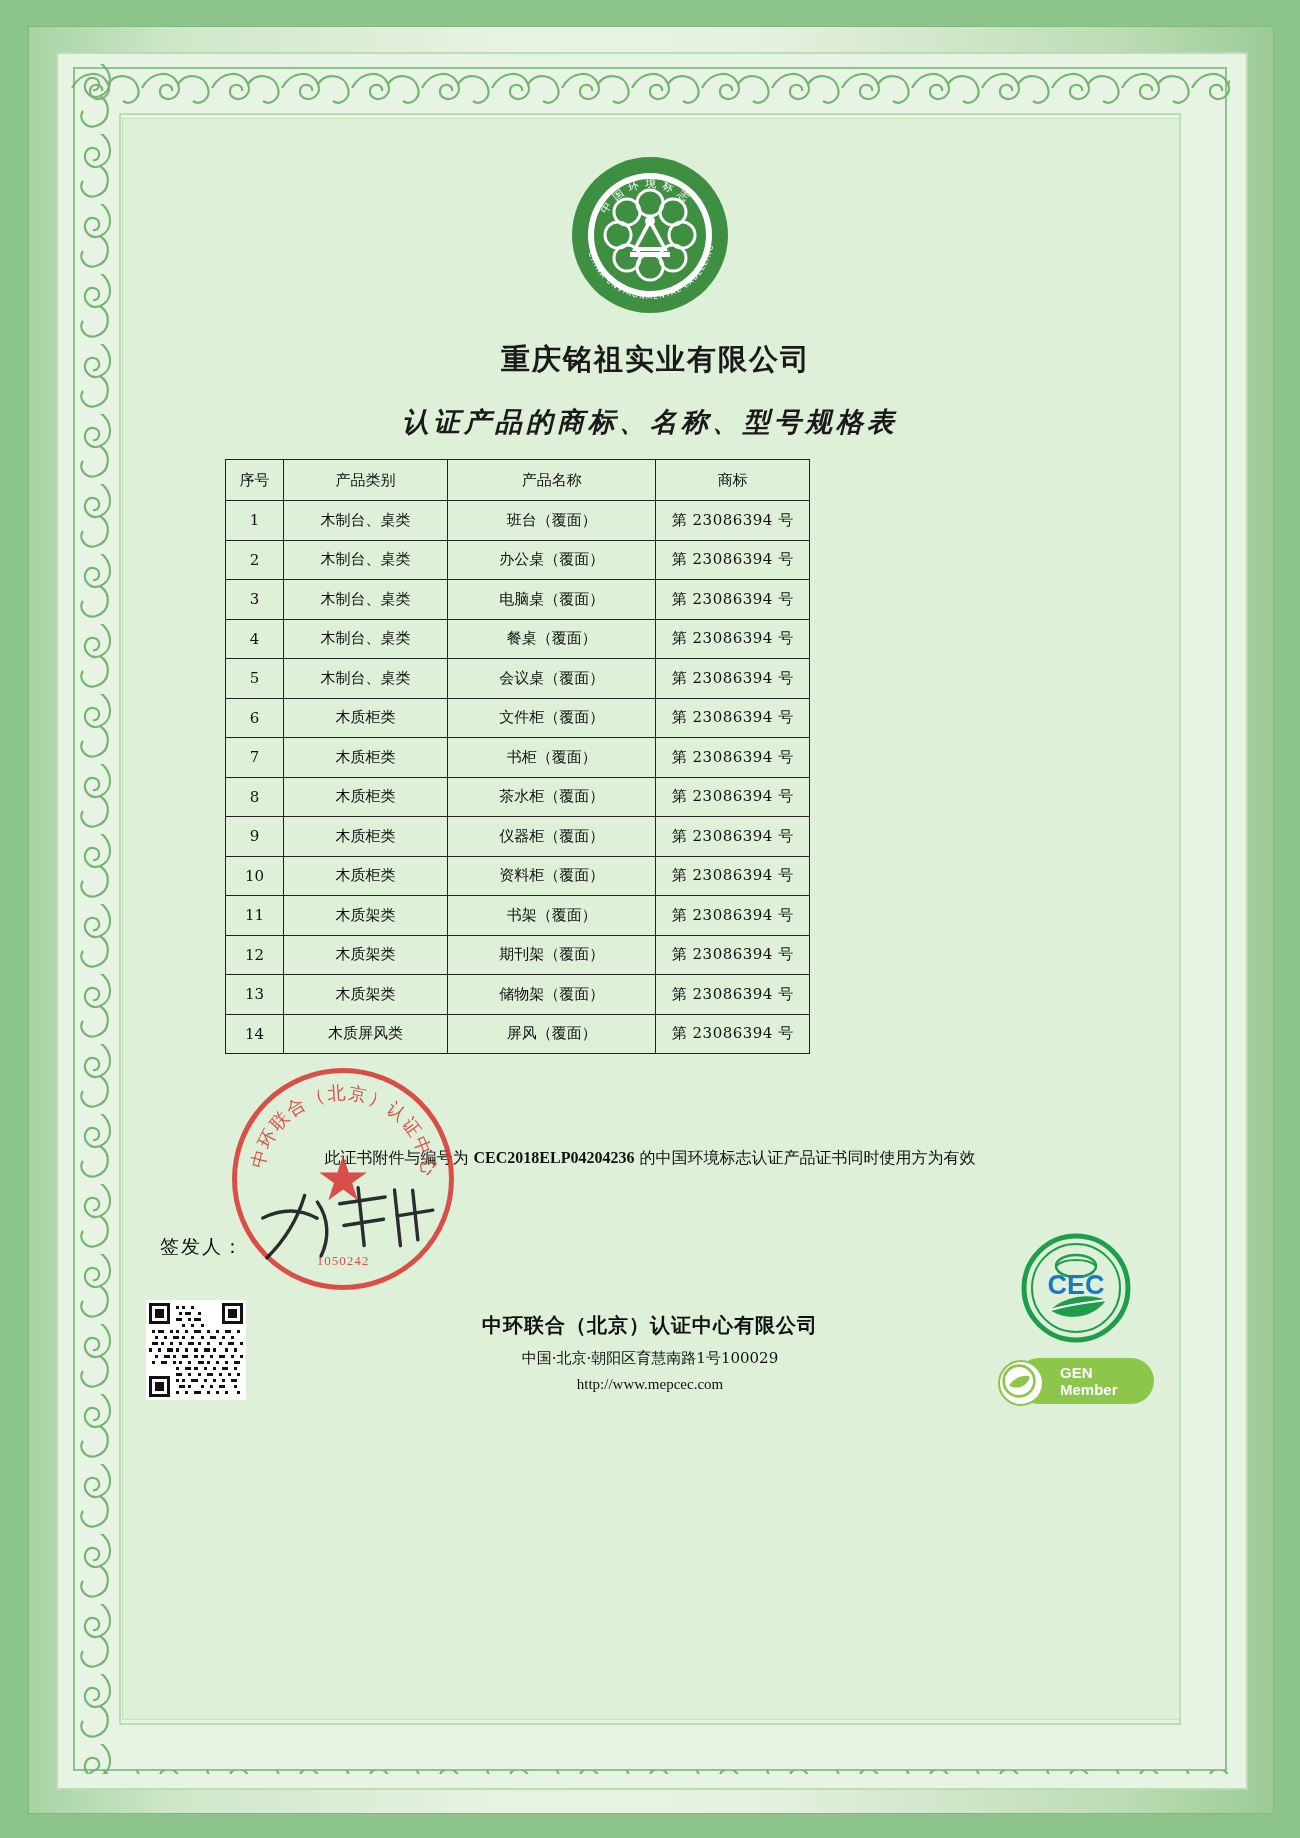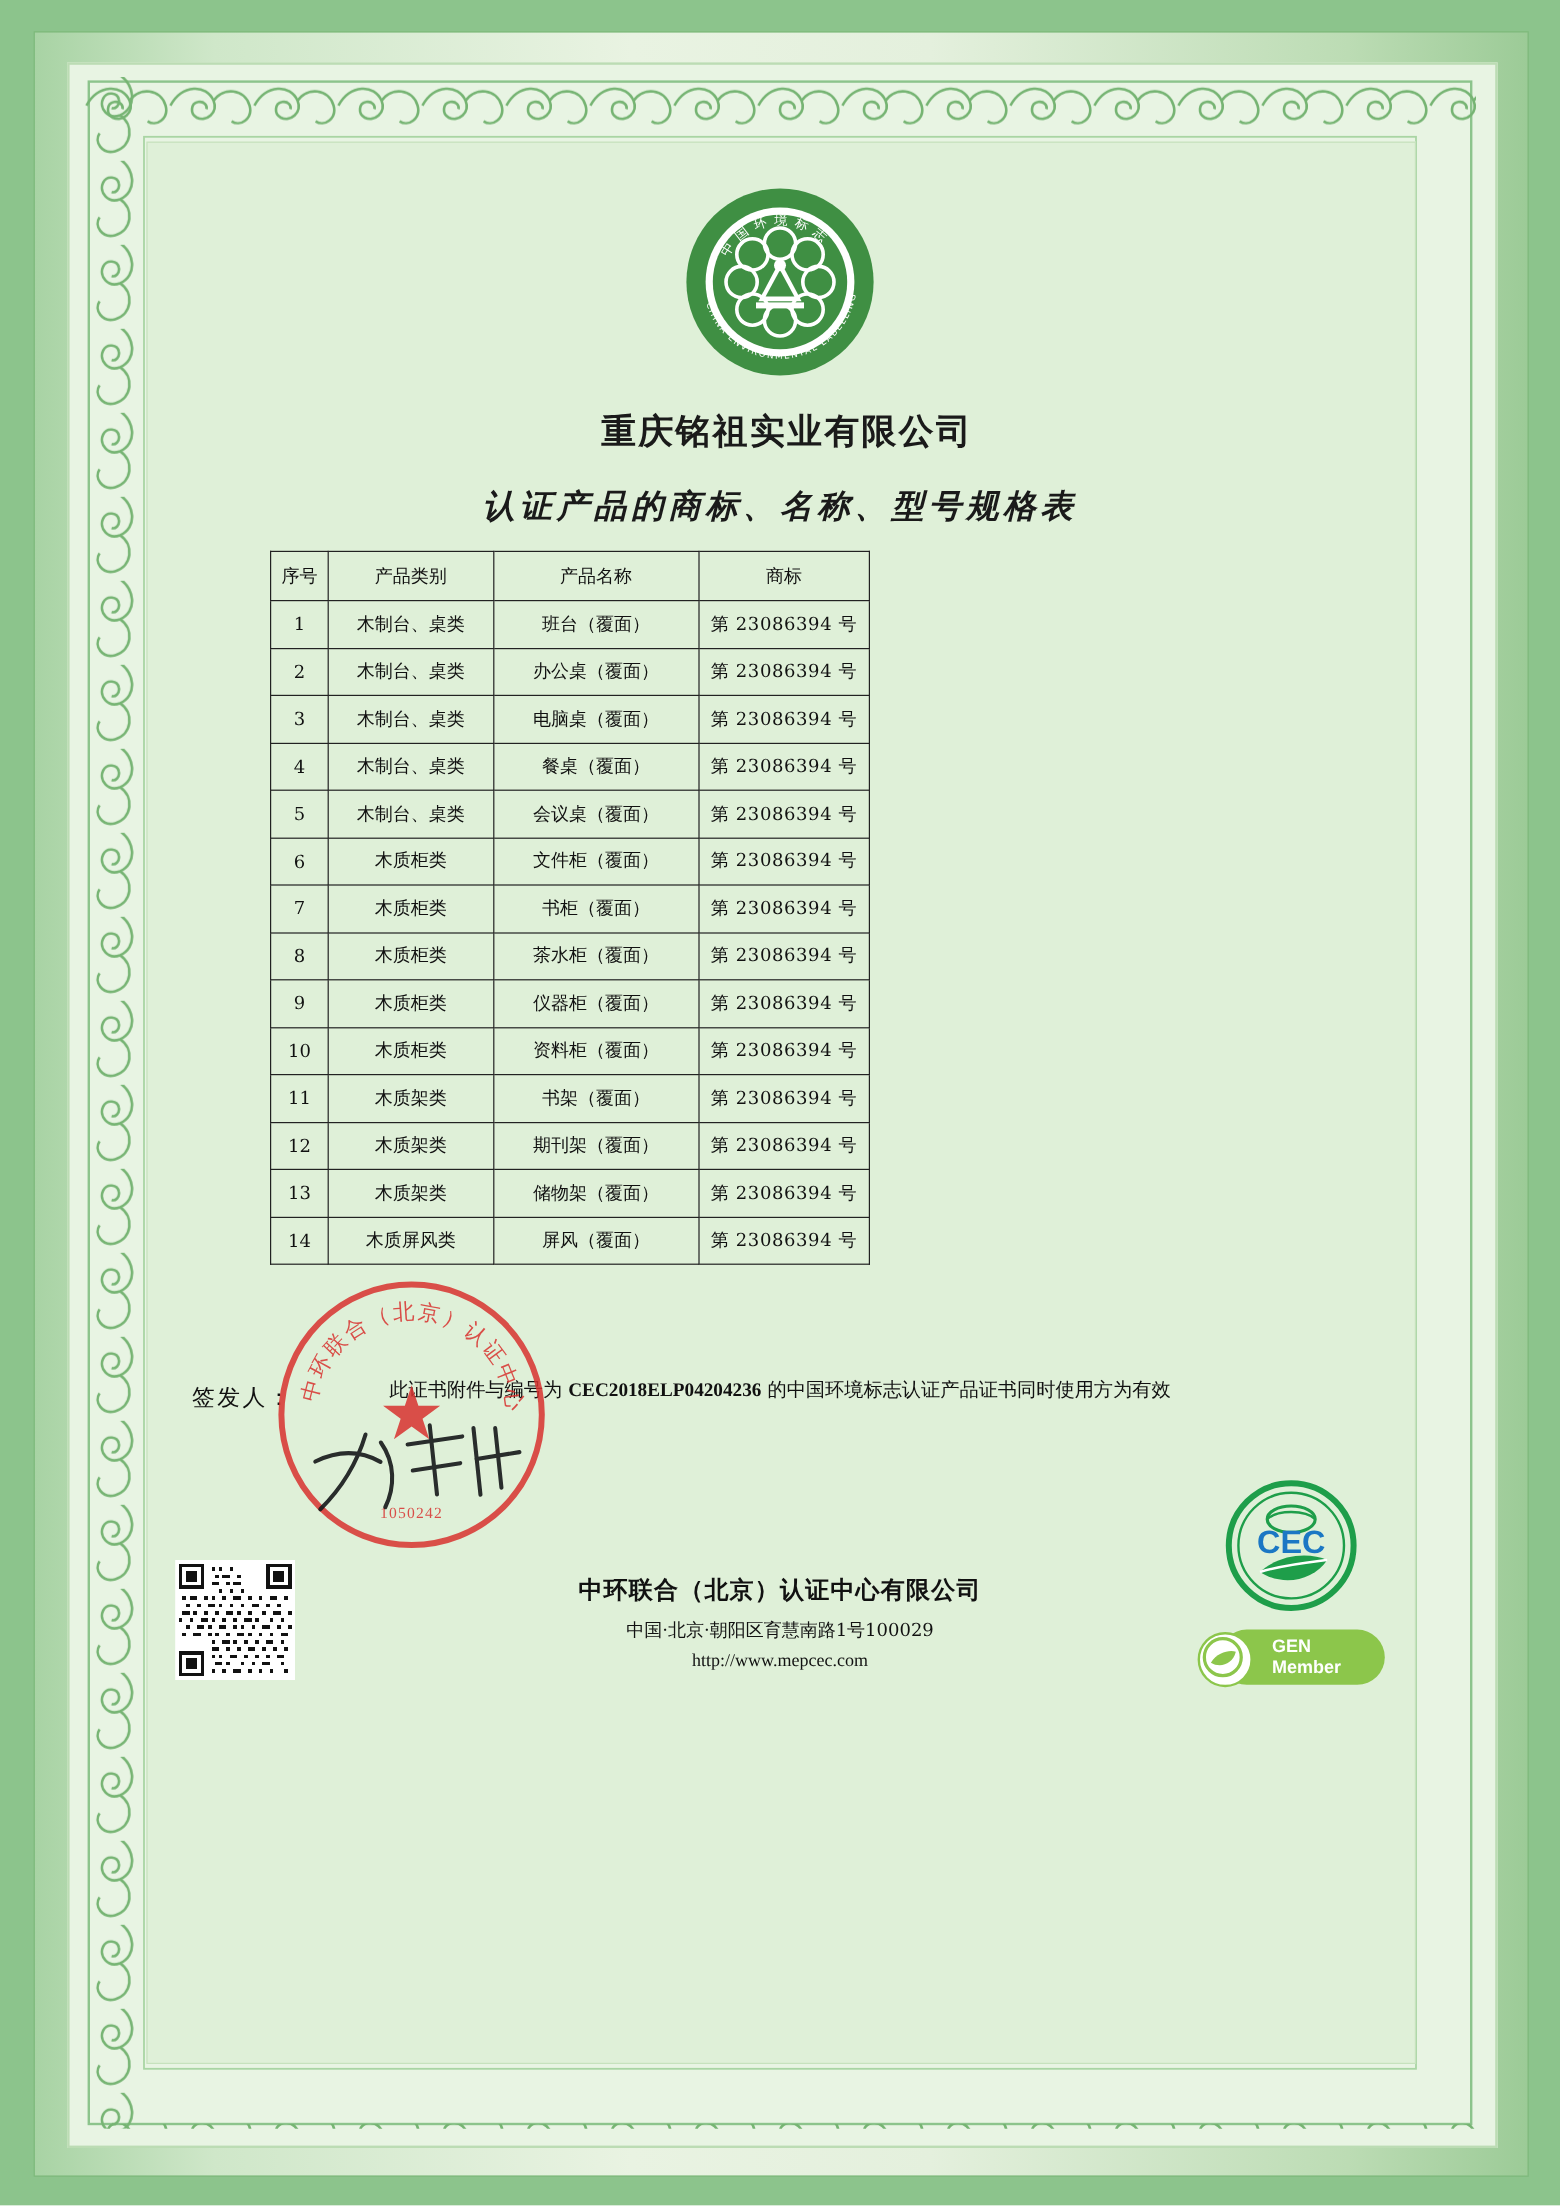--- a/index.html
+++ b/index.html
@@ -83,21 +83,21 @@
   }
   
   .tbl-wrap {
     position: absolute;
     left: 225px;
     top: 459px;
     width: 622px;
   }
   table.cert {
     border-collapse: collapse;
-    width: 500px;
+    width: 585px;
     background: transparent;
   }
   table.cert th, table.cert td {
     border: 1px solid #222;
     text-align: center;
     font-size: 15px;
     color: #111;
     font-family: "DejaVu Serif", serif;
     height: 38.5px;
     padding: 0;
@@ -122,21 +122,21 @@
     color: #111;
     font-family: "DejaVu Serif", serif;
   }
   .note b {
     font-weight: bold;
     font-family: "Liberation Serif", serif;
   }
   .signer {
     position: absolute;
     left: 160px;
-    top: 1152px;
+    top: 1234px;
     font-size: 19px;
     font-family: "DejaVu Serif", serif;
     color: #111;
     letter-spacing: 2px;
   }
   
   .seal {
     position: absolute;
     left: 232px;
     top: 1068px;

